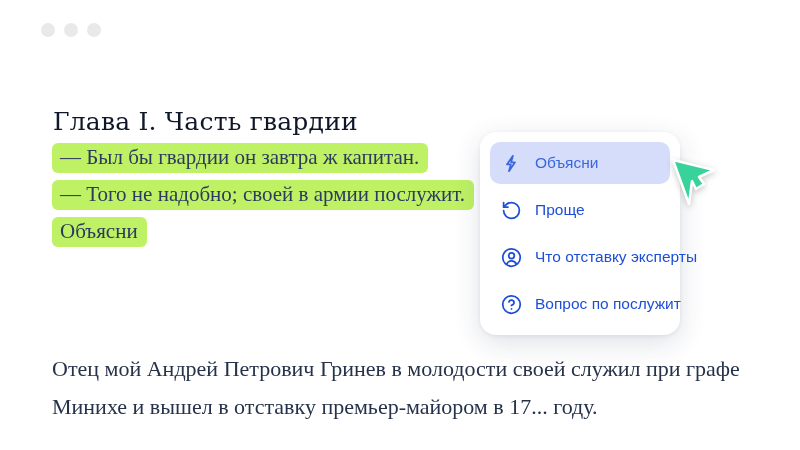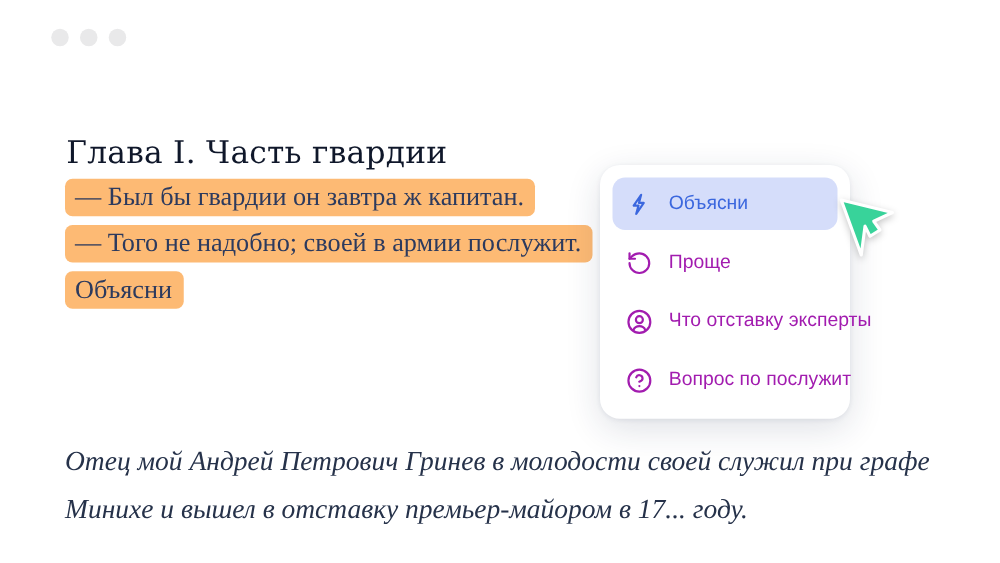--- a/index.html
+++ b/index.html
@@ -18,49 +18,49 @@
     font-family:"DejaVu Serif", serif;
     font-size:25px;font-weight:500;color:#0f172a;
     letter-spacing:.2px;white-space:nowrap;
   }
 
   
   .epigraph{position:absolute;left:52px;top:143px;}
   .epi-line{margin-bottom:7px;line-height:1;}
   .epi-mark{
     display:inline-block;
-    background:#fdba74;
+    background:#bef264;
     color:#2c3a5e;
     font-family:"Liberation Serif", serif;
     font-size:21px;
     padding:4px 9px 5px 8px;
     border-radius:6px;
     white-space:nowrap;
   }
 
   
   .paragraph{
     position:absolute;left:52px;top:350px;width:730px;
     font-family:"Liberation Serif", serif;
     font-size:22px;color:#26324a;
   }
-  .paragraph .para-line{line-height:38px;white-space:nowrap;font-style:italic;}
+  .paragraph .para-line{line-height:38px;white-space:nowrap;}
 
   
   .context-menu{
     position:absolute;left:480px;top:132px;width:200px;
     background:#ffffff;border-radius:16px;
     box-shadow:0 8px 28px rgba(25,39,80,.14), 0 1px 4px rgba(25,39,80,.08);
     padding:10px;box-sizing:border-box;
     display:flex;flex-direction:column;gap:5px;
   }
   .menu-item{
     display:flex;align-items:center;gap:13px;
     height:42px;padding:0 11px;border-radius:10px;
-    font-size:15.5px;color:#a21caf;cursor:default;
+    font-size:15.5px;color:#1d4ed8;cursor:default;
   }
   .menu-item.selected{background:#d5ddfa;color:#3b67de;}
   .menu-item .mi-icon{width:21px;height:21px;flex:0 0 21px;display:flex;align-items:center;}
   .menu-item .mi-icon svg{width:21px;height:21px;stroke:currentColor;fill:none;
     stroke-width:2;stroke-linecap:round;stroke-linejoin:round;}
   .menu-item .mi-label{white-space:nowrap;}
 
   
   .pointer-cursor{
     position:absolute;left:668px;top:157px;width:52px;height:50px;

